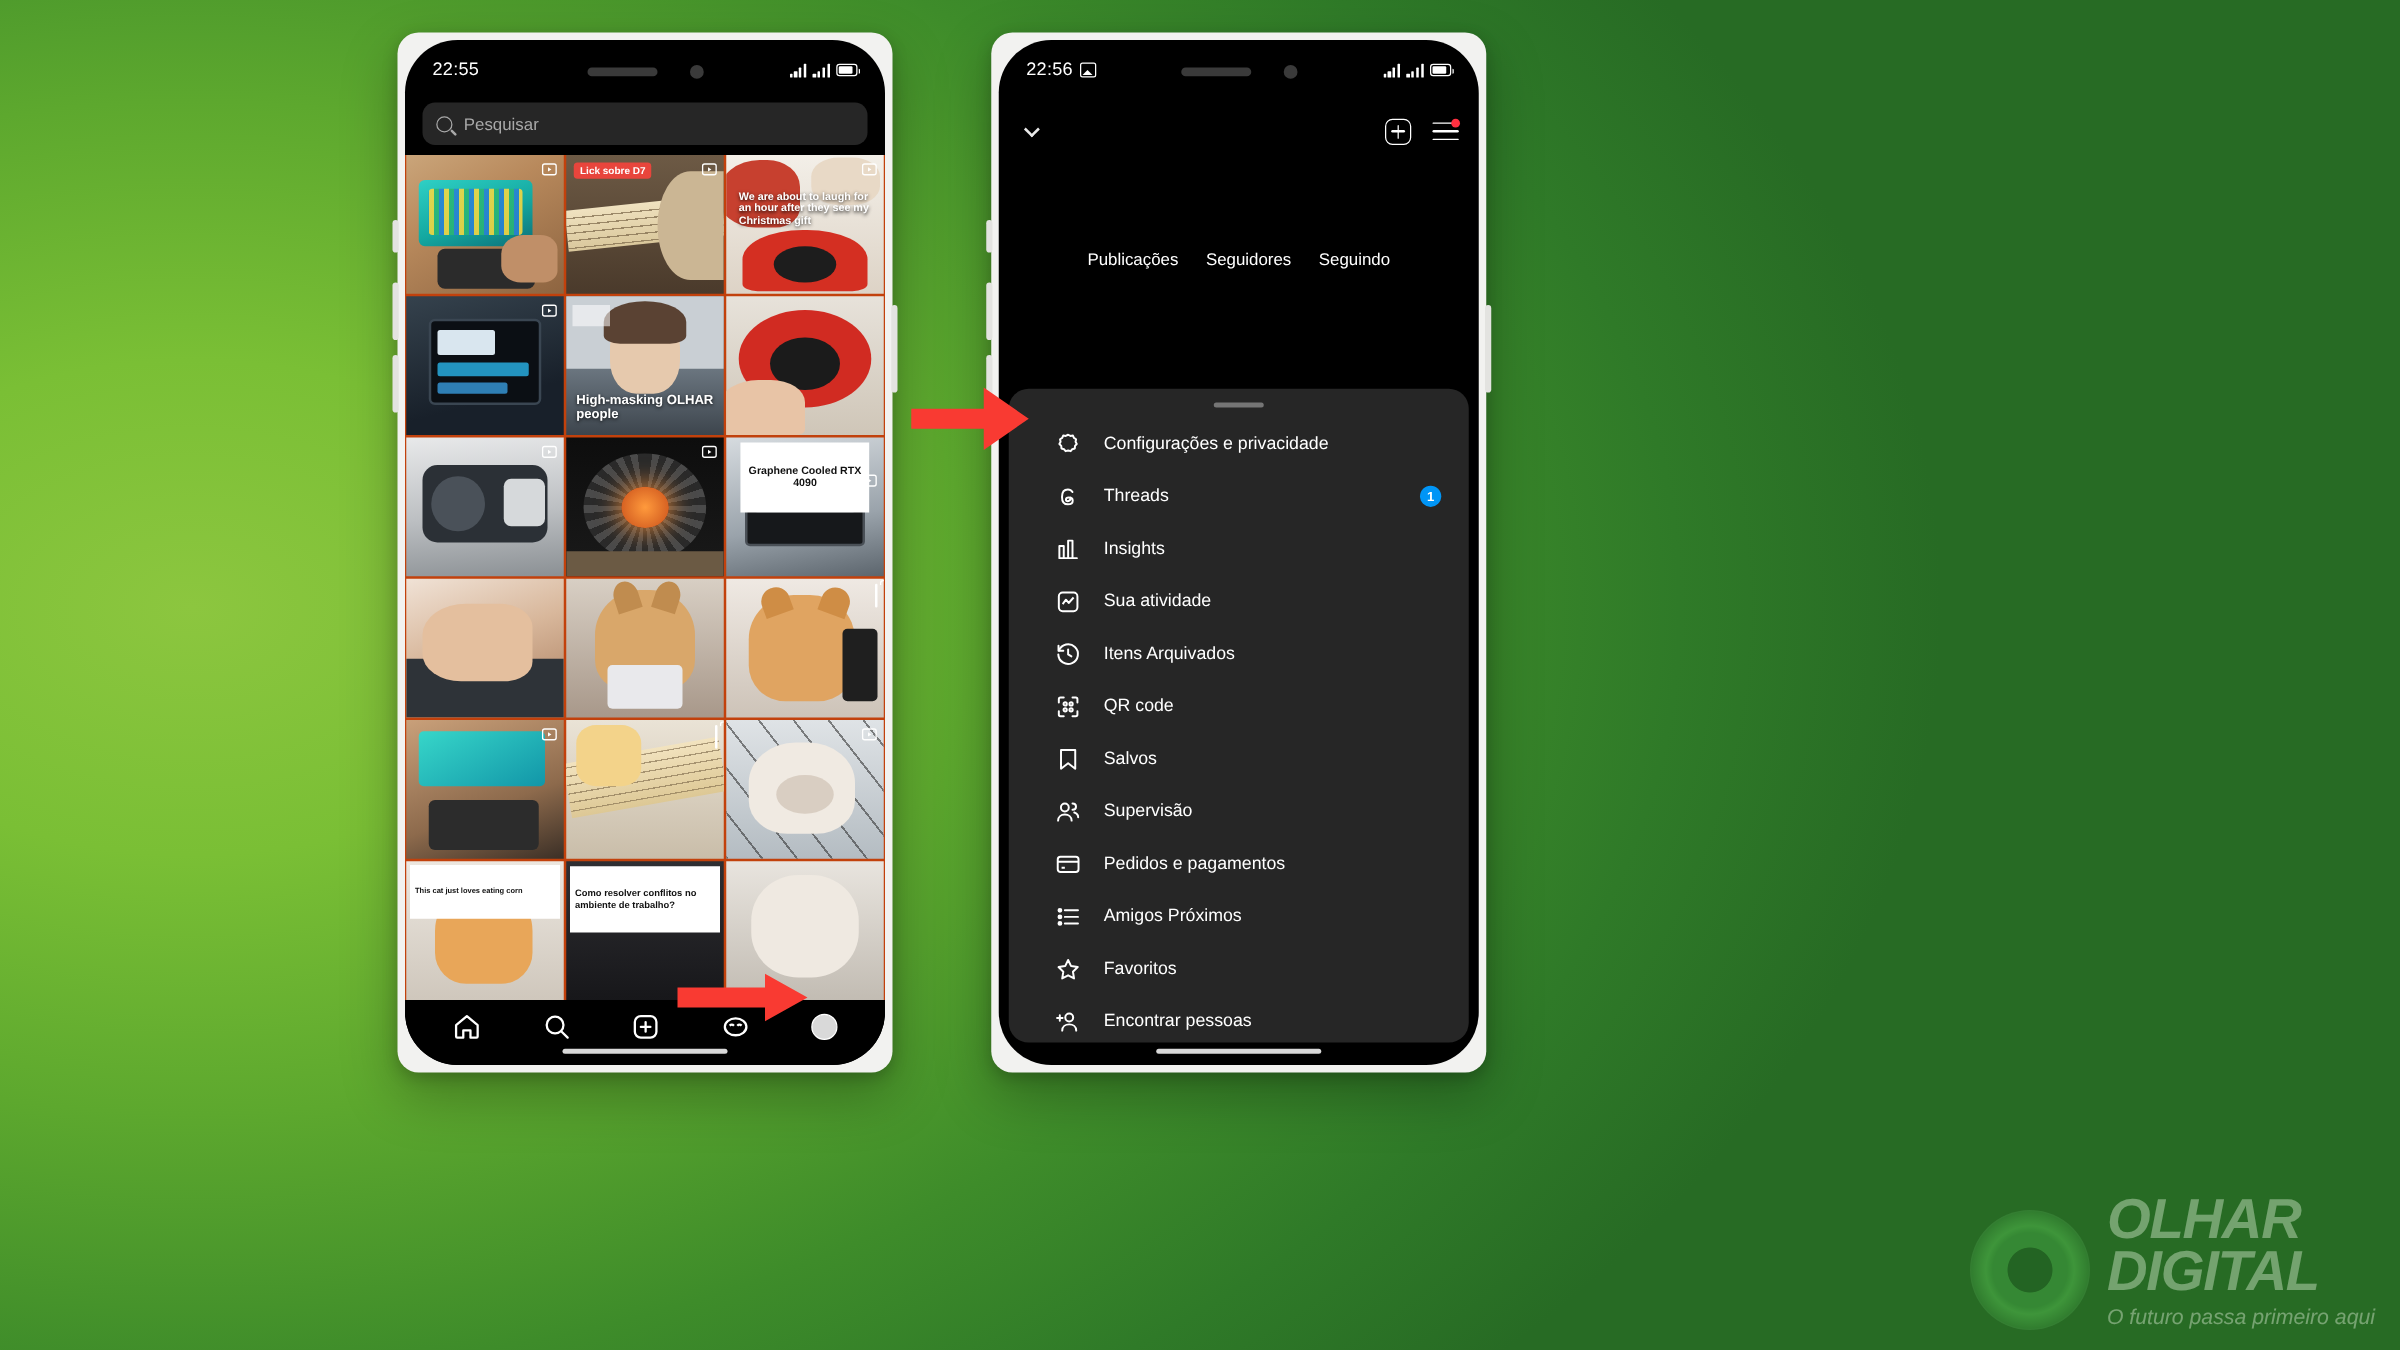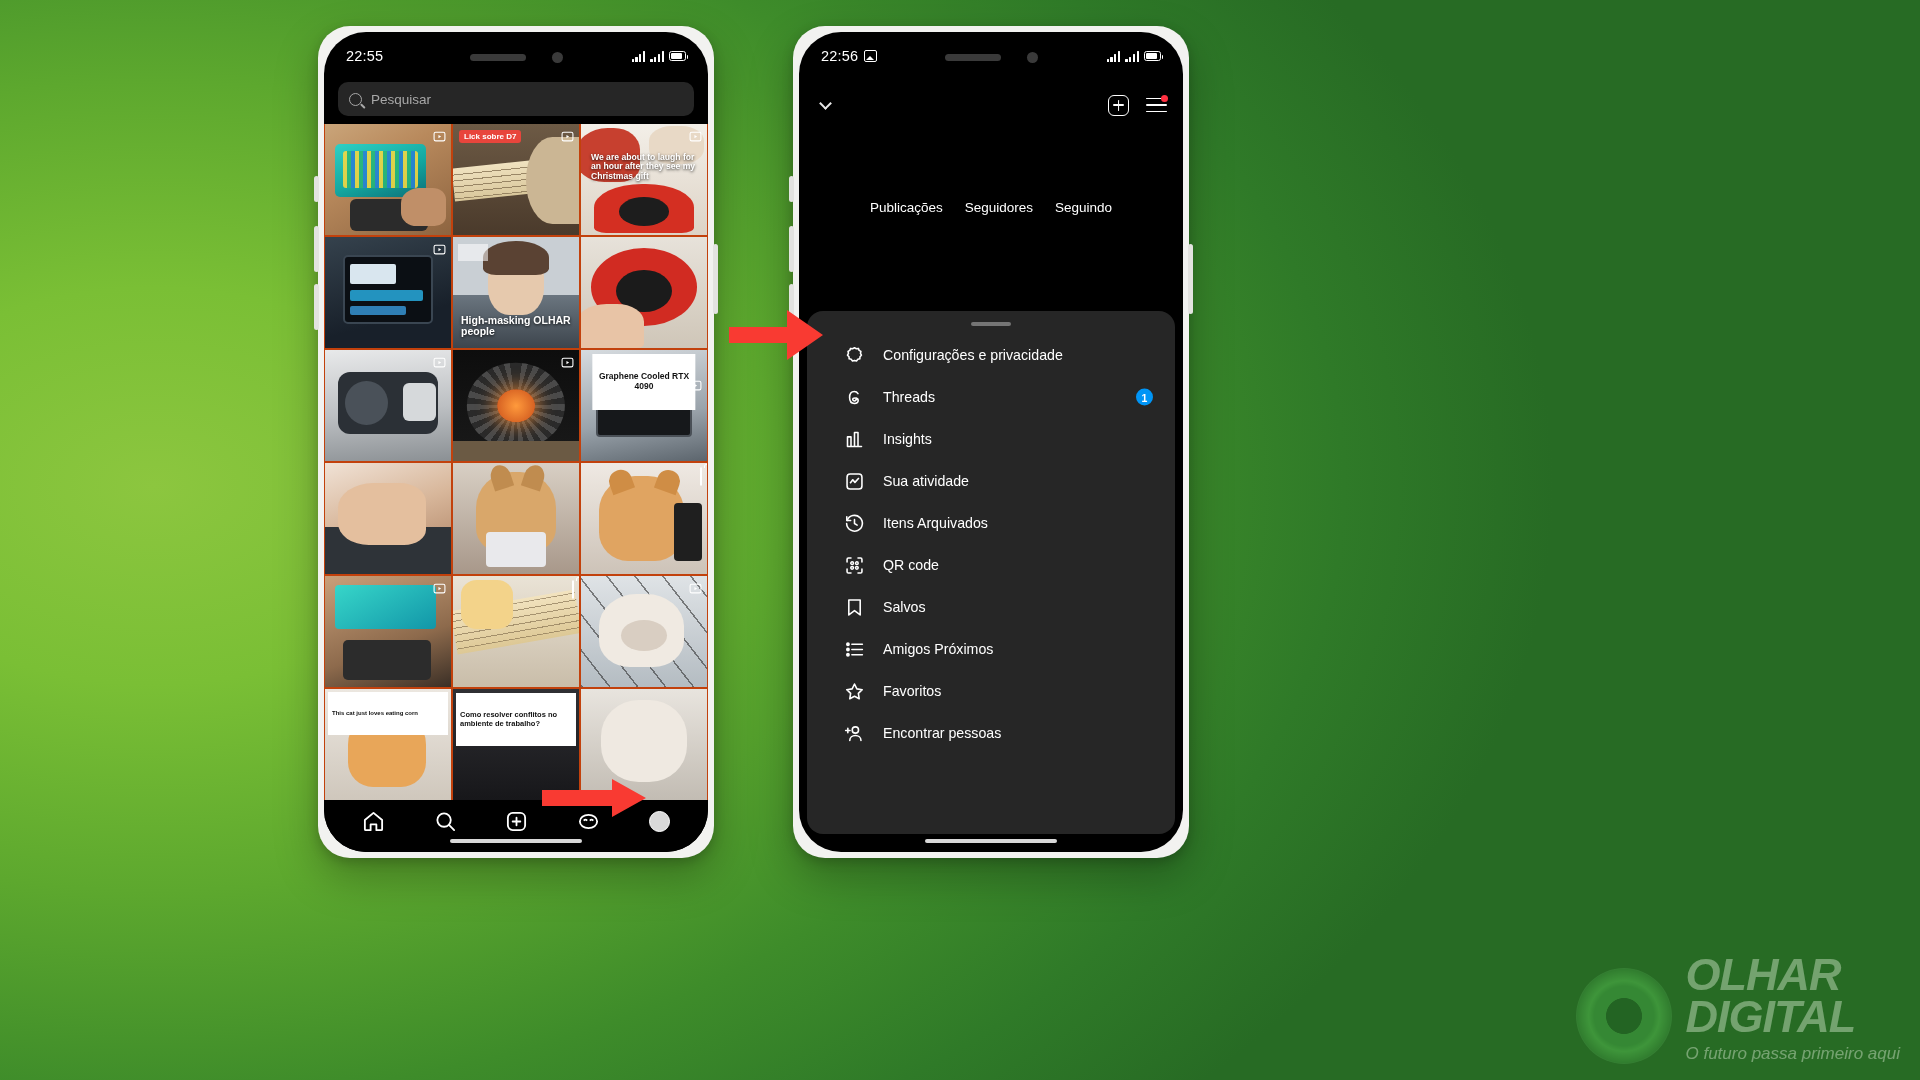--- a/index.html
+++ b/index.html
@@ -7,21 +7,21 @@
   body {
     font-family:"Liberation Sans", sans-serif;
     background:
       radial-gradient(ellipse 1400px 900px at 8% 45%, #8CC63F 0%, #7ABF35 22%, #5DA82E 45%, #3E8C2A 68%, #2F7A28 85%, #276B24 100%);
     position:relative;
   }
 
   
   .phone {
     position:absolute;
-    border-radius:32px;
+    border-radius:17px;
     background:#f2f2f0;
     padding:6px;
     box-shadow:0 18px 44px rgba(0,0,0,.28), 0 4px 12px rgba(0,0,0,.18);
   }
   .phone .screen {
     width:100%; height:100%;
     background:#000;
     border-radius:42px;
     overflow:hidden;
     position:relative;
@@ -542,21 +542,41 @@
 
       <div class="menu-item">
         <span class="ic">
           <svg width="21" height="21" viewBox="0 0 24 24" fill="none" stroke="#fff" stroke-width="1.8" stroke-linejoin="round">
               <path d="M5.5 3.5h13v17l-6.5-5-6.5 5z"></path>
             </svg>
         </span>
         <span>Salvos</span>
       </div>
 
-
+      <div class="menu-item">
+        <span class="ic">
+          <svg width="21" height="21" viewBox="0 0 24 24" fill="none" stroke="#fff" stroke-width="1.8" stroke-linecap="round" stroke-linejoin="round">
+              <circle cx="9" cy="8" r="3.6"></circle>
+              <path d="M2.8 20c0-3.4 2.8-5.6 6.2-5.6s6.2 2.2 6.2 5.6"></path>
+              <path d="M16 4.4c1.8 0 3.2 1.2 3.2 2.8S17.8 10 16 10"></path>
+              <path d="M17.6 12.6c2 .6 3.6 2.2 3.6 4.4"></path>
+            </svg>
+        </span>
+        <span>Supervisão</span>
+      </div>
+
+      <div class="menu-item">
+        <span class="ic">
+          <svg width="21" height="21" viewBox="0 0 24 24" fill="none" stroke="#fff" stroke-width="1.8" stroke-linejoin="round">
+              <rect x="2.5" y="5" width="19" height="14" rx="2.5"></rect>
+              <path d="M2.5 9.5h19M6 15h3"></path>
+            </svg>
+        </span>
+        <span>Pedidos e pagamentos</span>
+      </div>
 
       <div class="menu-item">
         <span class="ic">
           <svg width="21" height="21" viewBox="0 0 24 24" fill="none" stroke="#fff" stroke-width="1.8" stroke-linecap="round">
               <path d="M9 6h12M9 12h12M9 18h12"></path>
               <circle cx="4.5" cy="6" r="1.3" fill="#fff"></circle>
               <circle cx="4.5" cy="12" r="1.3" fill="#fff"></circle>
               <circle cx="4.5" cy="18" r="1.3" fill="#fff"></circle>
             </svg>
         </span>

